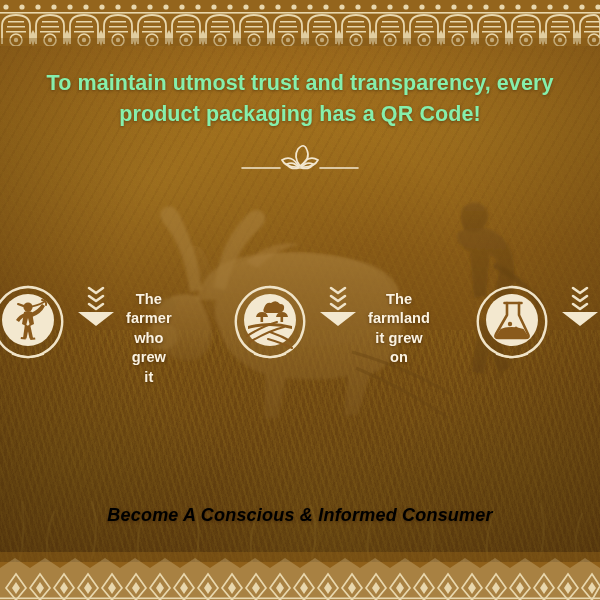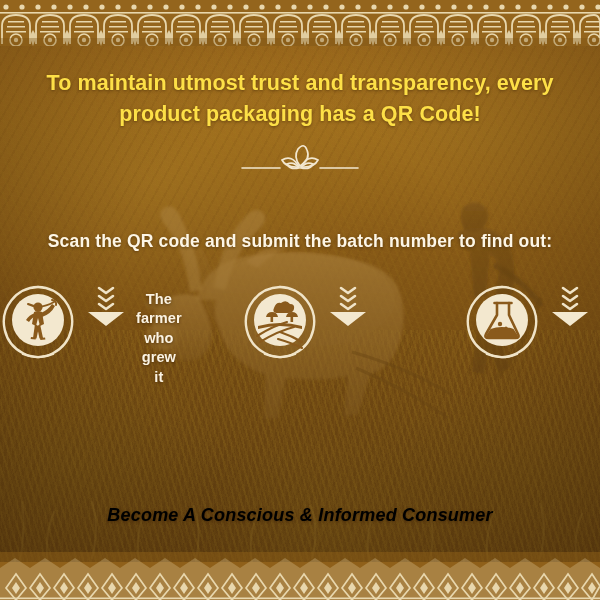--- a/index.html
+++ b/index.html
@@ -110,21 +110,21 @@
     z-index: 5;
   }
 
   .headline {
     position: absolute;
     top: 68px;
     left: 50%;
     transform: translateX(-50%);
     width: 540px;
     text-align: center;
-    color: #fde047;
+    color: #86efac;
     font-size: 21.5px;
     font-weight: bold;
     line-height: 1.42;
     letter-spacing: 0.1px;
     text-shadow: 0 1px 3px rgba(60,34,6,0.55);
   }
 
   .divider {
     position: absolute;
     top: 140px;
@@ -604,21 +604,20 @@
           <path d="M59 27 q-13 1 -17 -7 q10 -6 17 7 z"></path>
 
           <path d="M61 27 q13 1 17 -7 q-10 -6 -17 7 z"></path>
 
           <path d="M59 28 q-9 2 -12 -4 q7 -3 12 4 z"></path>
           <path d="M61 28 q9 2 12 -4 q-7 -3 -12 4 z"></path>
         </g>
       </svg>
     </div>
 
-    <div class="subhead">Scan the QR code and submit the batch number to find out:</div>
 
     <div class="columns">
 
       <div class="column">
         <div class="badge">
           <svg width="76" height="76" viewBox="0 0 76 76">
 
             <path d="M38 3 A35 35 0 1 1 23 70" fill="none" stroke="#f0e4c8" stroke-width="2.4" stroke-linecap="round"></path>
             <path d="M38 3 A35 35 0 1 0 53 70" fill="none" stroke="#f0e4c8" stroke-width="2.4" stroke-linecap="round"></path>
 
@@ -690,20 +689,22 @@
         <div class="arrow-stack">
           <svg width="60" height="42" viewBox="0 0 60 42">
             <g fill="none" stroke="#f0e4c8" stroke-width="2.6" stroke-linecap="round" stroke-linejoin="round">
               <path d="M23 3 L30 8 L37 3"></path>
               <path d="M23 11 L30 16 L37 11"></path>
               <path d="M23 19 L30 24 L37 19"></path>
             </g>
             <path d="M12 27 L48 27 L30 41 Z" fill="#f3e8cf"></path>
           </svg>
         </div>
+        <div class="caption">The farmland
+it grew on</div>
       </div>
 
       <div class="column">
         <div class="badge">
           <svg width="76" height="76" viewBox="0 0 76 76">
             <path d="M38 3 A35 35 0 1 1 23 70" fill="none" stroke="#f0e4c8" stroke-width="2.4" stroke-linecap="round"></path>
             <path d="M38 3 A35 35 0 1 0 53 70" fill="none" stroke="#f0e4c8" stroke-width="2.4" stroke-linecap="round"></path>
             <circle cx="38" cy="36" r="26" fill="#f3e8cf"></circle>
 
             <g fill="none" stroke="#8a5a1c" stroke-width="2.6" stroke-linejoin="round" stroke-linecap="round">

